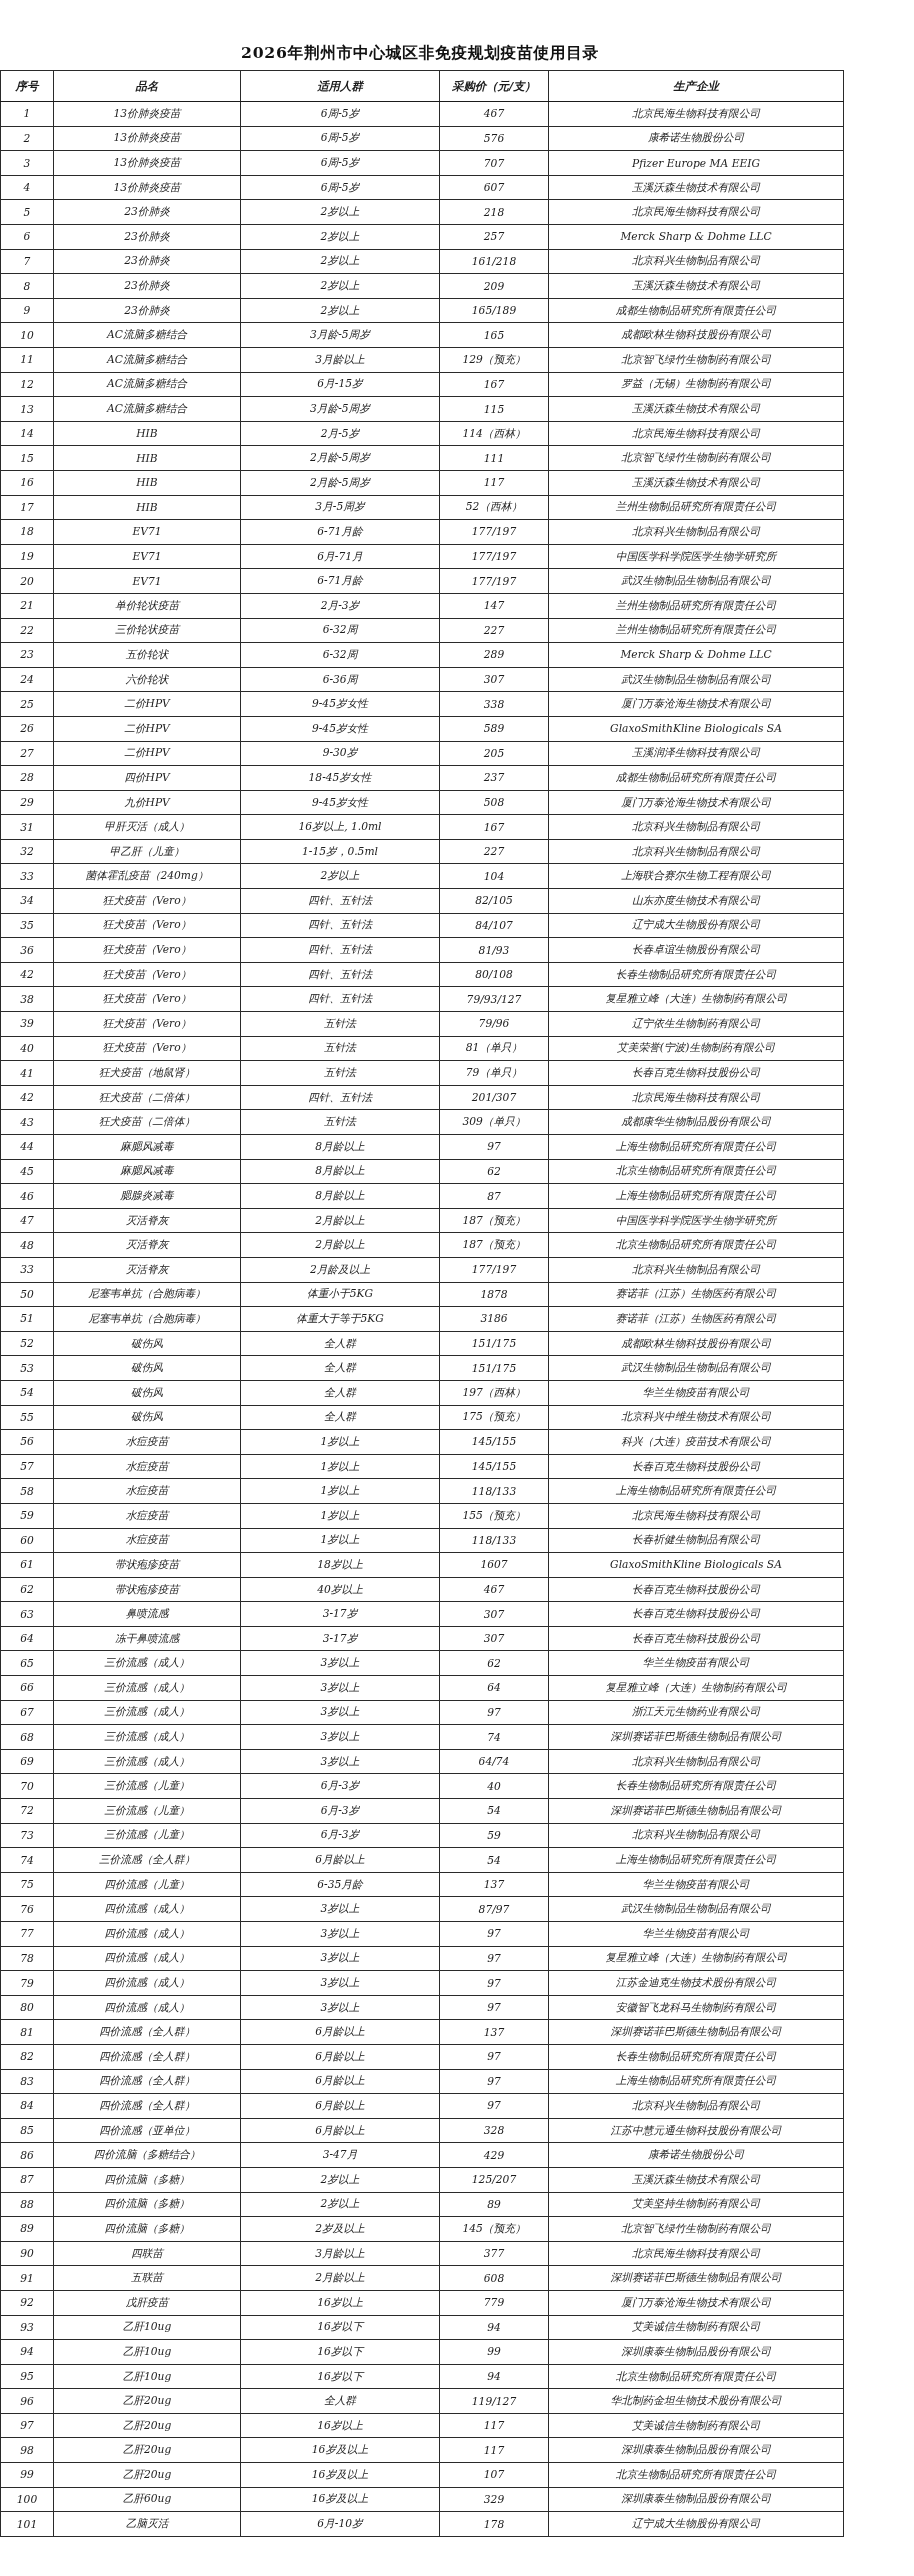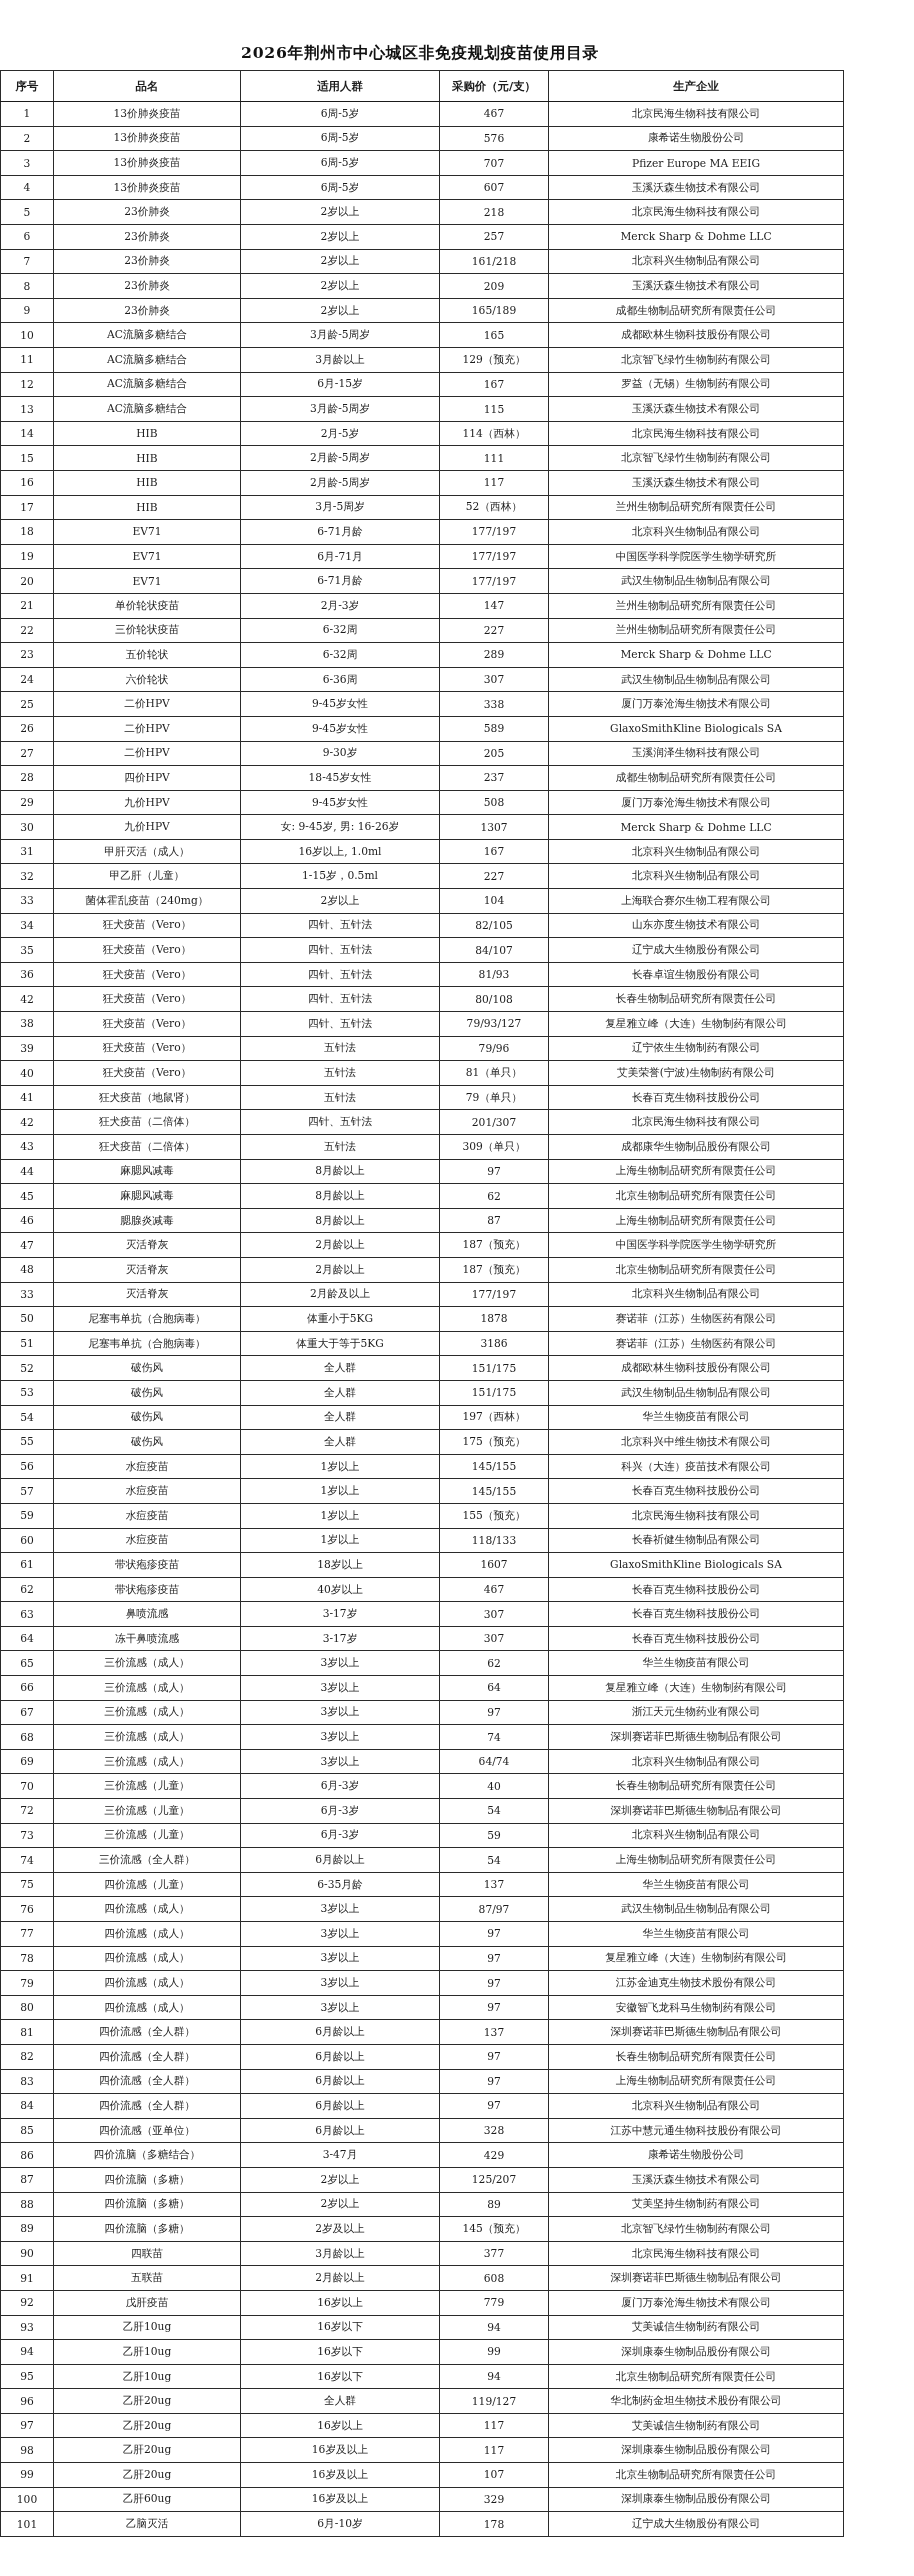--- a/index.html
+++ b/index.html
@@ -26,20 +26,21 @@
     letter-spacing: 0.7px;
     margin: 0 0 6.4px 0;
     color: #111;
   }
   table.vaccine-table {
     border-collapse: collapse;
     table-layout: fixed;
     margin: 0 auto;
     width: 843px;
     border: 1.4px solid #1a1a1a;
+    font-style: italic;
   }
   table.vaccine-table th,
   table.vaccine-table td {
     border: 0.7px solid #2a2a2a;
     text-align: center;
     vertical-align: middle;
     padding: 0 2.1px;
     overflow: hidden;
     white-space: nowrap;
   }
@@ -283,27 +284,20 @@
           <td>237</td>
           <td>成都生物制品研究所有限责任公司</td>
         </tr>
         <tr class="group-start">
           <td>29</td>
           <td>九价HPV</td>
           <td>9-45岁女性</td>
           <td>508</td>
           <td>厦门万泰沧海生物技术有限公司</td>
         </tr>
-        <tr>
-          <td>30</td>
-          <td>九价HPV</td>
-          <td>女: 9-45岁, 男: 16-26岁</td>
-          <td>1307</td>
-          <td>Merck Sharp &amp; Dohme LLC</td>
-        </tr>
         <tr class="group-start">
           <td>31</td>
           <td>甲肝灭活（成人）</td>
           <td>16岁以上, 1.0ml</td>
           <td>167</td>
           <td>北京科兴生物制品有限公司</td>
         </tr>
         <tr class="group-start">
           <td>32</td>
           <td>甲乙肝（儿童）</td>
@@ -478,20 +472,27 @@
           <td>1岁以上</td>
           <td>145/155</td>
           <td>科兴（大连）疫苗技术有限公司</td>
         </tr>
         <tr>
           <td>57</td>
           <td>水痘疫苗</td>
           <td>1岁以上</td>
           <td>145/155</td>
           <td>长春百克生物科技股份公司</td>
+        </tr>
+        <tr>
+          <td>58</td>
+          <td>水痘疫苗</td>
+          <td>1岁以上</td>
+          <td>118/133</td>
+          <td>上海生物制品研究所有限责任公司</td>
         </tr>
         <tr>
           <td>59</td>
           <td>水痘疫苗</td>
           <td>1岁以上</td>
           <td>155（预充）</td>
           <td>北京民海生物科技有限公司</td>
         </tr>
         <tr>
           <td>60</td>

